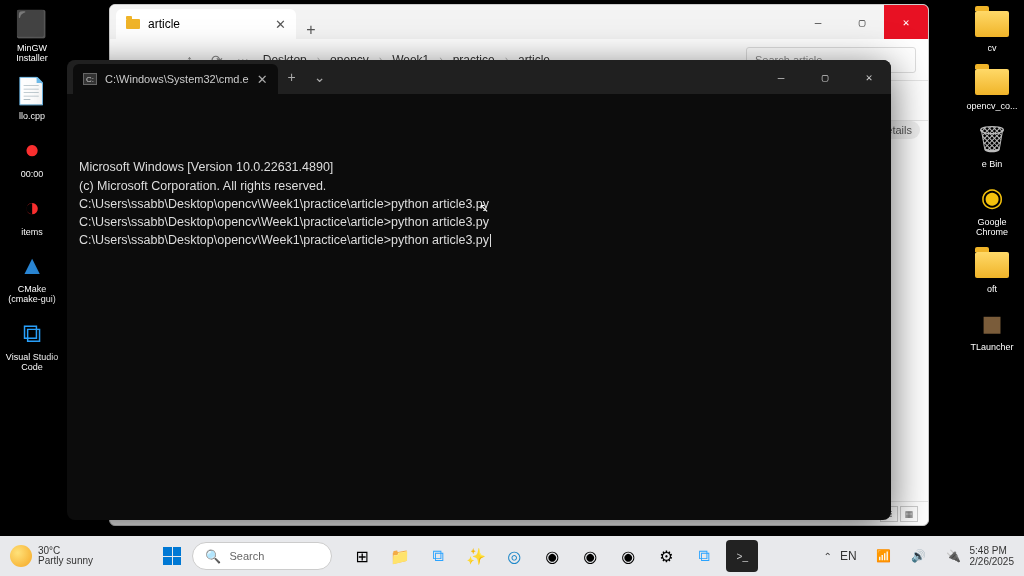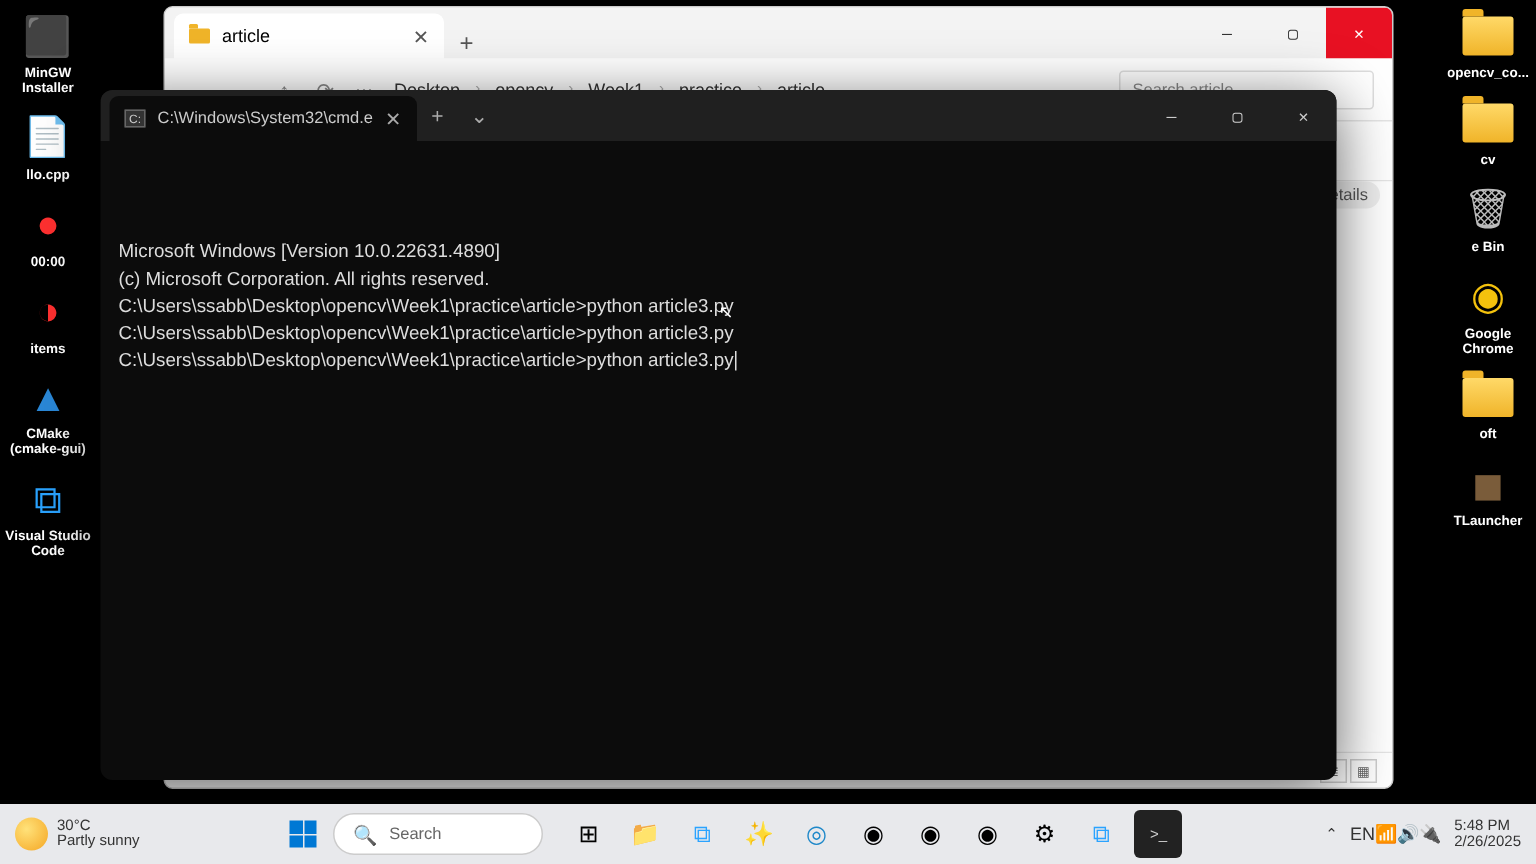--- a/index.html
+++ b/index.html
@@ -4,21 +4,21 @@
 <style>
   * { margin:0; padding:0; box-sizing:border-box; font-family:"Segoe UI",Tahoma,sans-serif; }
   body { width:1024px; height:576px; background:#000; overflow:hidden; position:relative; }
 
   
   .desk-icons-left, .desk-icons-right { position:absolute; top:4px; display:flex; flex-direction:column; gap:6px; width:64px; }
   .desk-icons-left { left:0; }
   .desk-icons-right { right:0; }
   .desk-icon { display:flex; flex-direction:column; align-items:center; gap:2px; padding:2px; cursor:pointer; }
   .desk-icon .glyph { width:36px; height:36px; display:flex; align-items:center; justify-content:center; font-size:26px; }
-  .desk-icon .label { color:#fff; font-size:9px; text-align:center; line-height:1.1; text-shadow:0 1px 2px #000; max-width:60px; overflow:hidden;font-weight:bold; }
+  .desk-icon .label { color:#fff; font-size:9px; text-align:center; line-height:1.1; text-shadow:0 1px 2px #000; max-width:60px; overflow:hidden; }
   .folder-glyph { background:linear-gradient(#ffd968,#f0b429); width:34px; height:26px; border-radius:2px; position:relative; }
   .folder-glyph::before { content:""; position:absolute; top:-5px; left:0; width:14px; height:5px; background:#f0b429; border-radius:2px 2px 0 0; }
 
   
   .explorer { position:absolute; left:109px; top:4px; width:820px; height:522px; background:#fff; border:1px solid #ccc; border-radius:6px; box-shadow:0 4px 24px rgba(0,0,0,.3); display:flex; flex-direction:column; overflow:hidden; }
   .ex-tabs { height:34px; background:#f3f3f3; display:flex; align-items:flex-end; padding-left:6px; }
   .ex-tab { height:30px; background:#fff; border-radius:6px 6px 0 0; padding:0 10px; display:flex; align-items:center; gap:8px; font-size:12px; min-width:180px; }
   .ex-tab .mini-folder{width:14px;height:10px;background:#f0b429;border-radius:1px;position:relative;}
   .ex-tab .mini-folder::before{content:"";position:absolute;top:-3px;left:0;width:6px;height:3px;background:#f0b429;border-radius:1px 1px 0 0;}
   .ex-tab .x { font-size:13px; color:#555; margin-left:auto; }
@@ -59,21 +59,21 @@
   .weather .sun { width:22px; height:22px; border-radius:50%; background:radial-gradient(circle at 35% 35%,#ffe27a,#f5a623); }
   .tb-center { flex:1; display:flex; align-items:center; justify-content:center; gap:6px;}
   .tb-search { display:flex; align-items:center; background:#fff; border:1px solid #ccc; border-radius:16px; height:28px; padding:0 12px; gap:8px; font-size:11px; color:#666; width:140px; margin-right:8px;}
   .tb-search .mag{font-size:13px;}
   .tb-item { width:32px; height:32px; display:flex; align-items:center; justify-content:center; border-radius:4px; font-size:16px; position:relative; cursor:pointer;}
   .tb-item.start{width:28px;}
   .win-logo { width:18px; height:18px; display:grid; grid-template:1fr 1fr/1fr 1fr; gap:1px; }
   .win-logo span { background:#0078d4; }
   .tray { display:flex; align-items:center; gap:8px; font-size:10px; color:#333; }
   .tray .chev-up{font-size:10px;}
-  .tray-icons{display:flex;gap:0;font-size:12px;}
+  .tray-icons{display:flex;gap:20px;font-size:12px;}
   .clock { text-align:left; line-height:1.1; }
 </style>
 </head>
 <body>
 
 <div class="desk-icons-left" id="left-icons">
     <div class="desk-icon">
       <div class="glyph" style="color: rgb(74, 90, 106);">⬛</div>
       <div class="label">MinGW Installer</div>
     </div>
@@ -96,27 +96,27 @@
     <div class="desk-icon">
       <div class="glyph" style="color: rgb(42, 163, 255);">⧉</div>
       <div class="label">Visual Studio Code</div>
     </div>
   </div>
 <div class="desk-icons-right" id="right-icons">
     <div class="desk-icon">
       <div class="glyph">
         <div class="folder-glyph"></div>
       </div>
-      <div class="label">opencv_co...</div>
+      <div class="label">cv</div>
     </div>
     <div class="desk-icon">
       <div class="glyph">
         <div class="folder-glyph"></div>
       </div>
-      <div class="label">cv</div>
+      <div class="label">opencv_co...</div>
     </div>
     <div class="desk-icon">
       <div class="glyph" style="color: rgb(187, 187, 187);">🗑</div>
       <div class="label">e Bin</div>
     </div>
     <div class="desk-icon">
       <div class="glyph" style="color: rgb(244, 194, 13);">◉</div>
       <div class="label">Google Chrome</div>
     </div>
     <div class="desk-icon">

